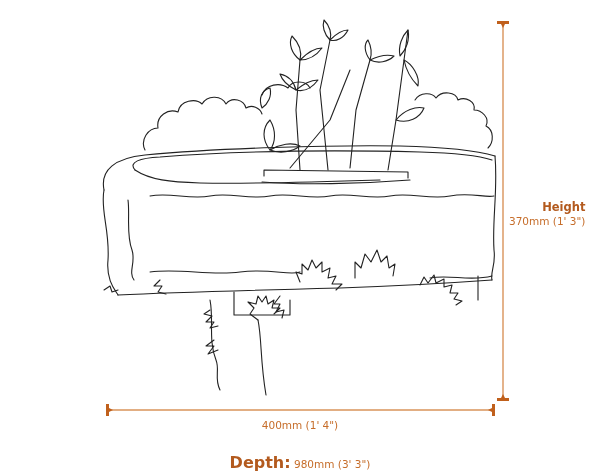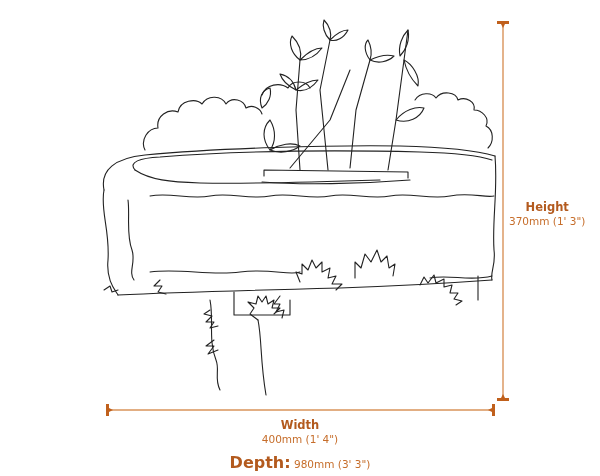--- a/index.html
+++ b/index.html
@@ -1,21 +1,21 @@
 <!DOCTYPE html>
 <html><head>
   <meta charset="utf-8">
   <style>
     html, body { margin: 0; padding: 0; background: #ffffff; }
     body { width: 600px; height: 476px; position: relative; overflow: hidden; font-family: "DejaVu Sans", "Liberation Sans", sans-serif; }
     #drawing { position: absolute; left: 0; top: 0; width: 600px; height: 476px; }
     .label { position: absolute; color: #b35a1e; font-size: 11px; line-height: 14px; }
     .label .title { font-weight: bold; color: #b35a1e; font-size: 11.5px; display: block; }
     .label .value { color: #c66d2a; display: block; font-size: 10.5px; }
-    #height-label { left: 509px; top: 200px; text-align: center; }
+    #height-label { left: 509px; top: 200px; text-align: right; }
     #width-label { left: 250px; top: 418px; width: 100px; text-align: center; }
     #depth-label { left: 200px; top: 456px; width: 200px; text-align: center; font-size: 10.5px; }
     #depth-label .title { display: inline; font-size: 16px; }
     #depth-label .value { display: inline; }
   </style>
 </head>
 <body>
 
 <svg id="drawing" viewBox="0 0 600 476" xmlns="http://www.w3.org/2000/svg">
   <g fill="none" stroke="#222" stroke-width="1.1" stroke-linecap="round" stroke-linejoin="round">
@@ -89,19 +89,18 @@
     <path d="M495,404 L495,416 L492,416 L492,412 L488,410 L492,408 L492,404 Z" stroke="none"></path>
   </g>
 </svg>
 
 <div id="height-label" class="label">
   <span class="title">Height</span>
   <span class="value">370mm (1' 3")</span>
 </div>
 
 <div id="width-label" class="label">
-  <span class="title">Width</span>
   <span class="value">400mm (1' 4")</span>
 </div>
 
 <div id="depth-label" class="label">
   <span class="title">Depth:</span><span class="value"> 980mm (3' 3")</span>
 </div>
 
 </body></html>

